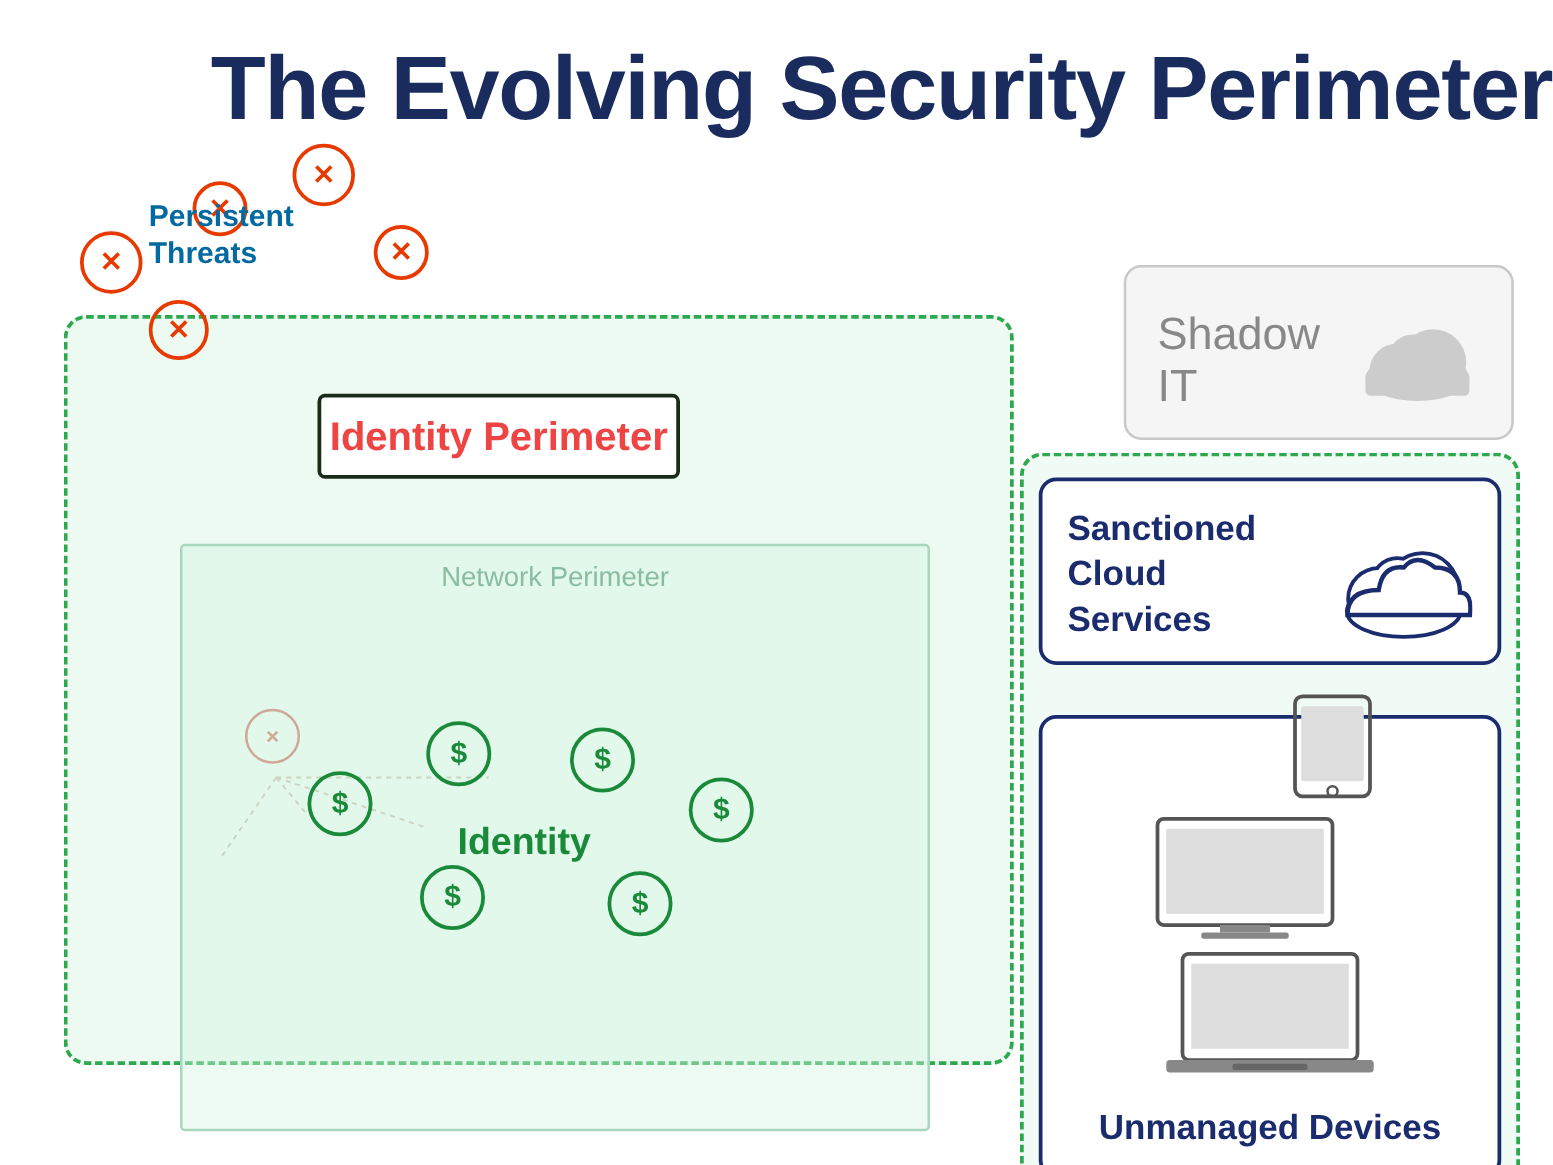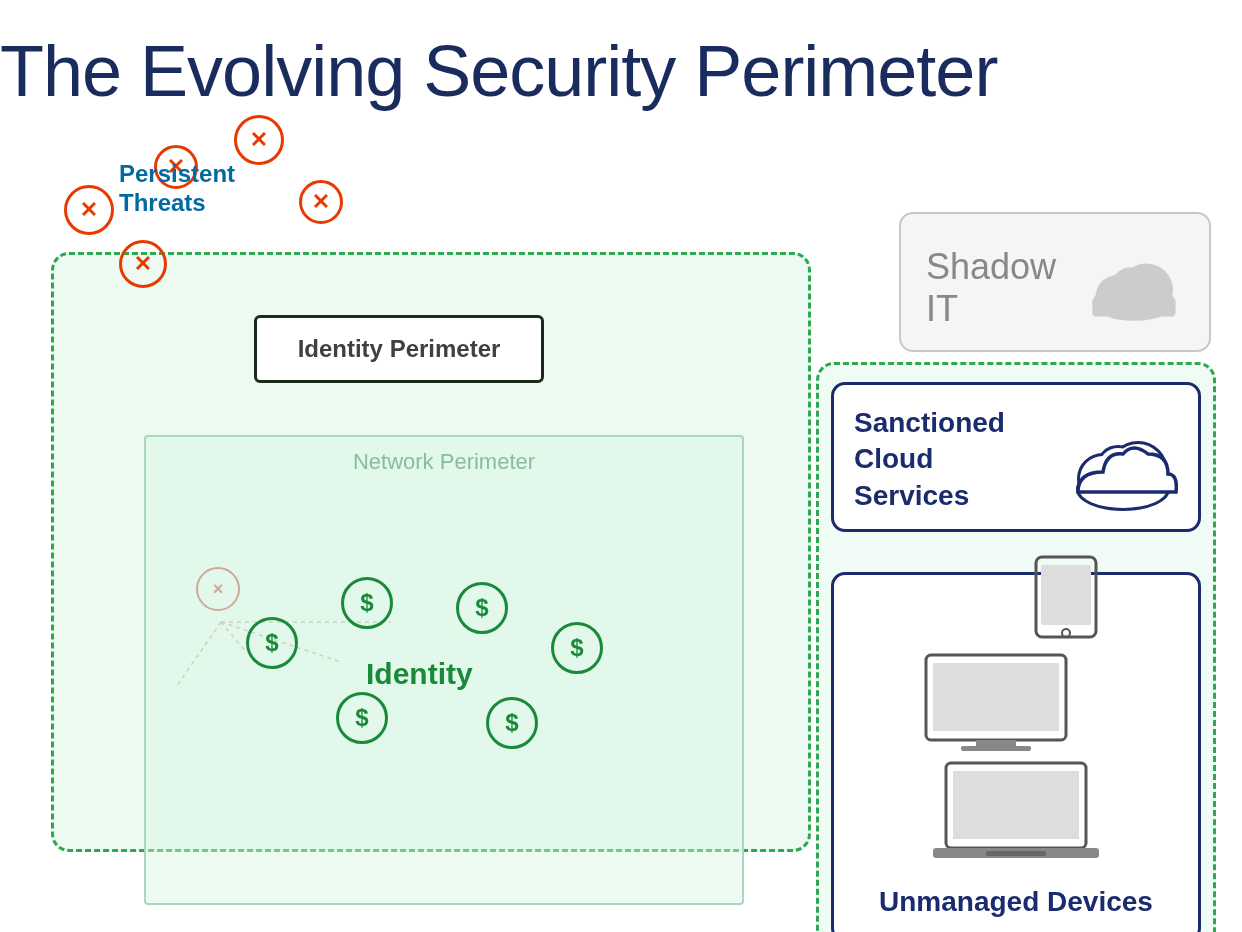--- a/index.html
+++ b/index.html
@@ -6,23 +6,23 @@
     body {
       background: #fff;
       font-family: 'Segoe UI', Arial, sans-serif;
       width: 1242px;
       height: 932px;
       overflow: hidden;
       position: relative;
     }
 
     .page-title {
-      text-align: left;
+      text-align: right;
       font-size: 72px;
-      font-weight: 400;
+      font-weight: 700;
       color: #1a2b5e;
       padding: 30px 0 20px 0;
       letter-spacing: -1px;
     }
 
     .diagram-area {
       position: relative;
       width: 1200px;
       height: 780px;
       margin: 0 auto;
@@ -73,23 +73,23 @@
       height: 68px;
       border: 3px solid #1a2b1a;
       border-radius: 6px;
       background: #fff;
       display: flex;
       align-items: center;
       justify-content: center;
     }
 
     .identity-perimeter-label {
-      font-size: 24px;
-      font-weight: 700;
-      color: #404040;
+      font-size: 32px;
+      font-weight: 700;
+      color: #ef4444;
     }
 
     
     .threats-area {
       position: absolute;
       left: 5px;
       top: -160px;
       width: 280px;
       height: 220px;
     }

